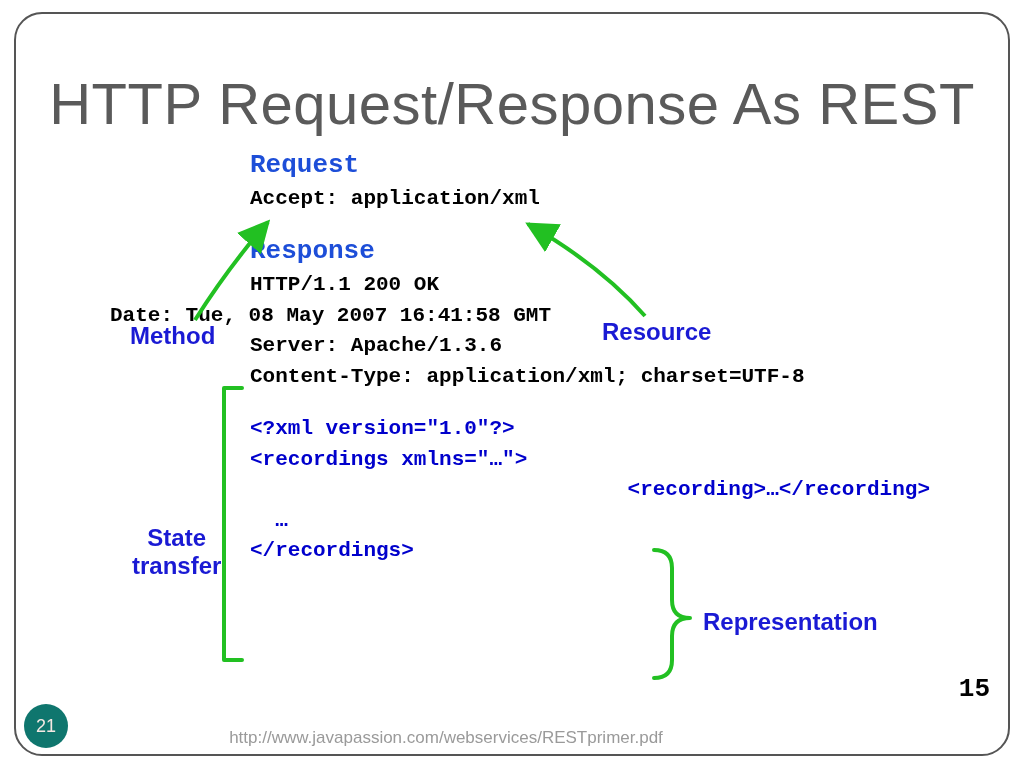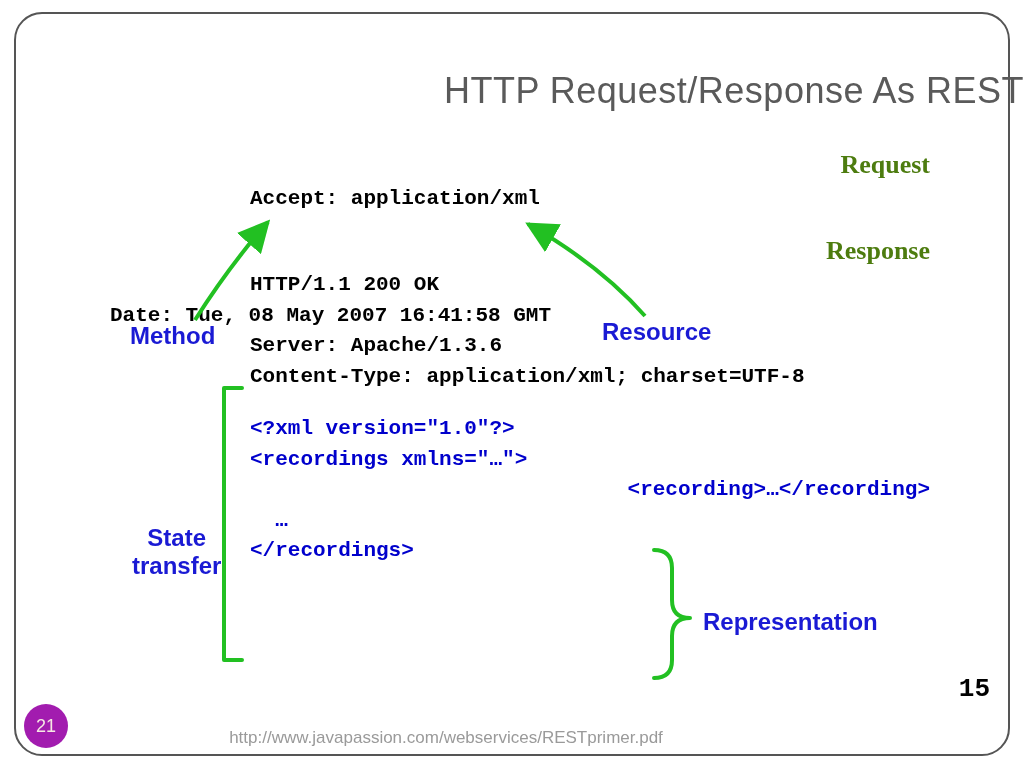--- a/index.html
+++ b/index.html
@@ -18,33 +18,33 @@
     height: 744px;
     border: 2px solid #555;
     border-radius: 28px;
     box-sizing: border-box;
   }
   .title {
     position: absolute;
     top: 70px;
     left: 0;
     width: 1024px;
-    text-align: right;
-    font-size: 36px;
+    text-align: center;
+    font-size: 58px;
     color: #5a5a5a;
     letter-spacing: 0.5px;
   }
   .page-badge {
     position: absolute;
     left: 24px;
     bottom: 20px;
     width: 44px;
     height: 44px;
     border-radius: 50%;
-    background: #a21caf;
+    background: #0f766e;
     color: #f5e8e3;
     display: flex;
     align-items: center;
     justify-content: center;
     font-size: 18px;
   }
   .footer-url {
     position: absolute;
     bottom: 20px;
     left: 0;
@@ -73,25 +73,24 @@
   .mono {
     font-family: "Courier New", monospace;
     font-size: 21px;
     font-weight: bold;
     color: #000;
     white-space: pre;
     line-height: 1.45;
   }
   .kw-blue { color: #0000cc; }
   .hdr-red {
-    color: #4d7c0f;
-    font-family: Liberation Serif, serif;
+    color: #1d4ed8;
+    font-family: Liberation Mono, monospace;
     font-size: 26px;
     font-weight: bold;
-    text-align: right;
   }
   
   .label {
     position: absolute;
     color: #1a1ad4;
     font-weight: bold;
     font-size: 24px;
     font-family: Arial, Helvetica, sans-serif;
   }
   

